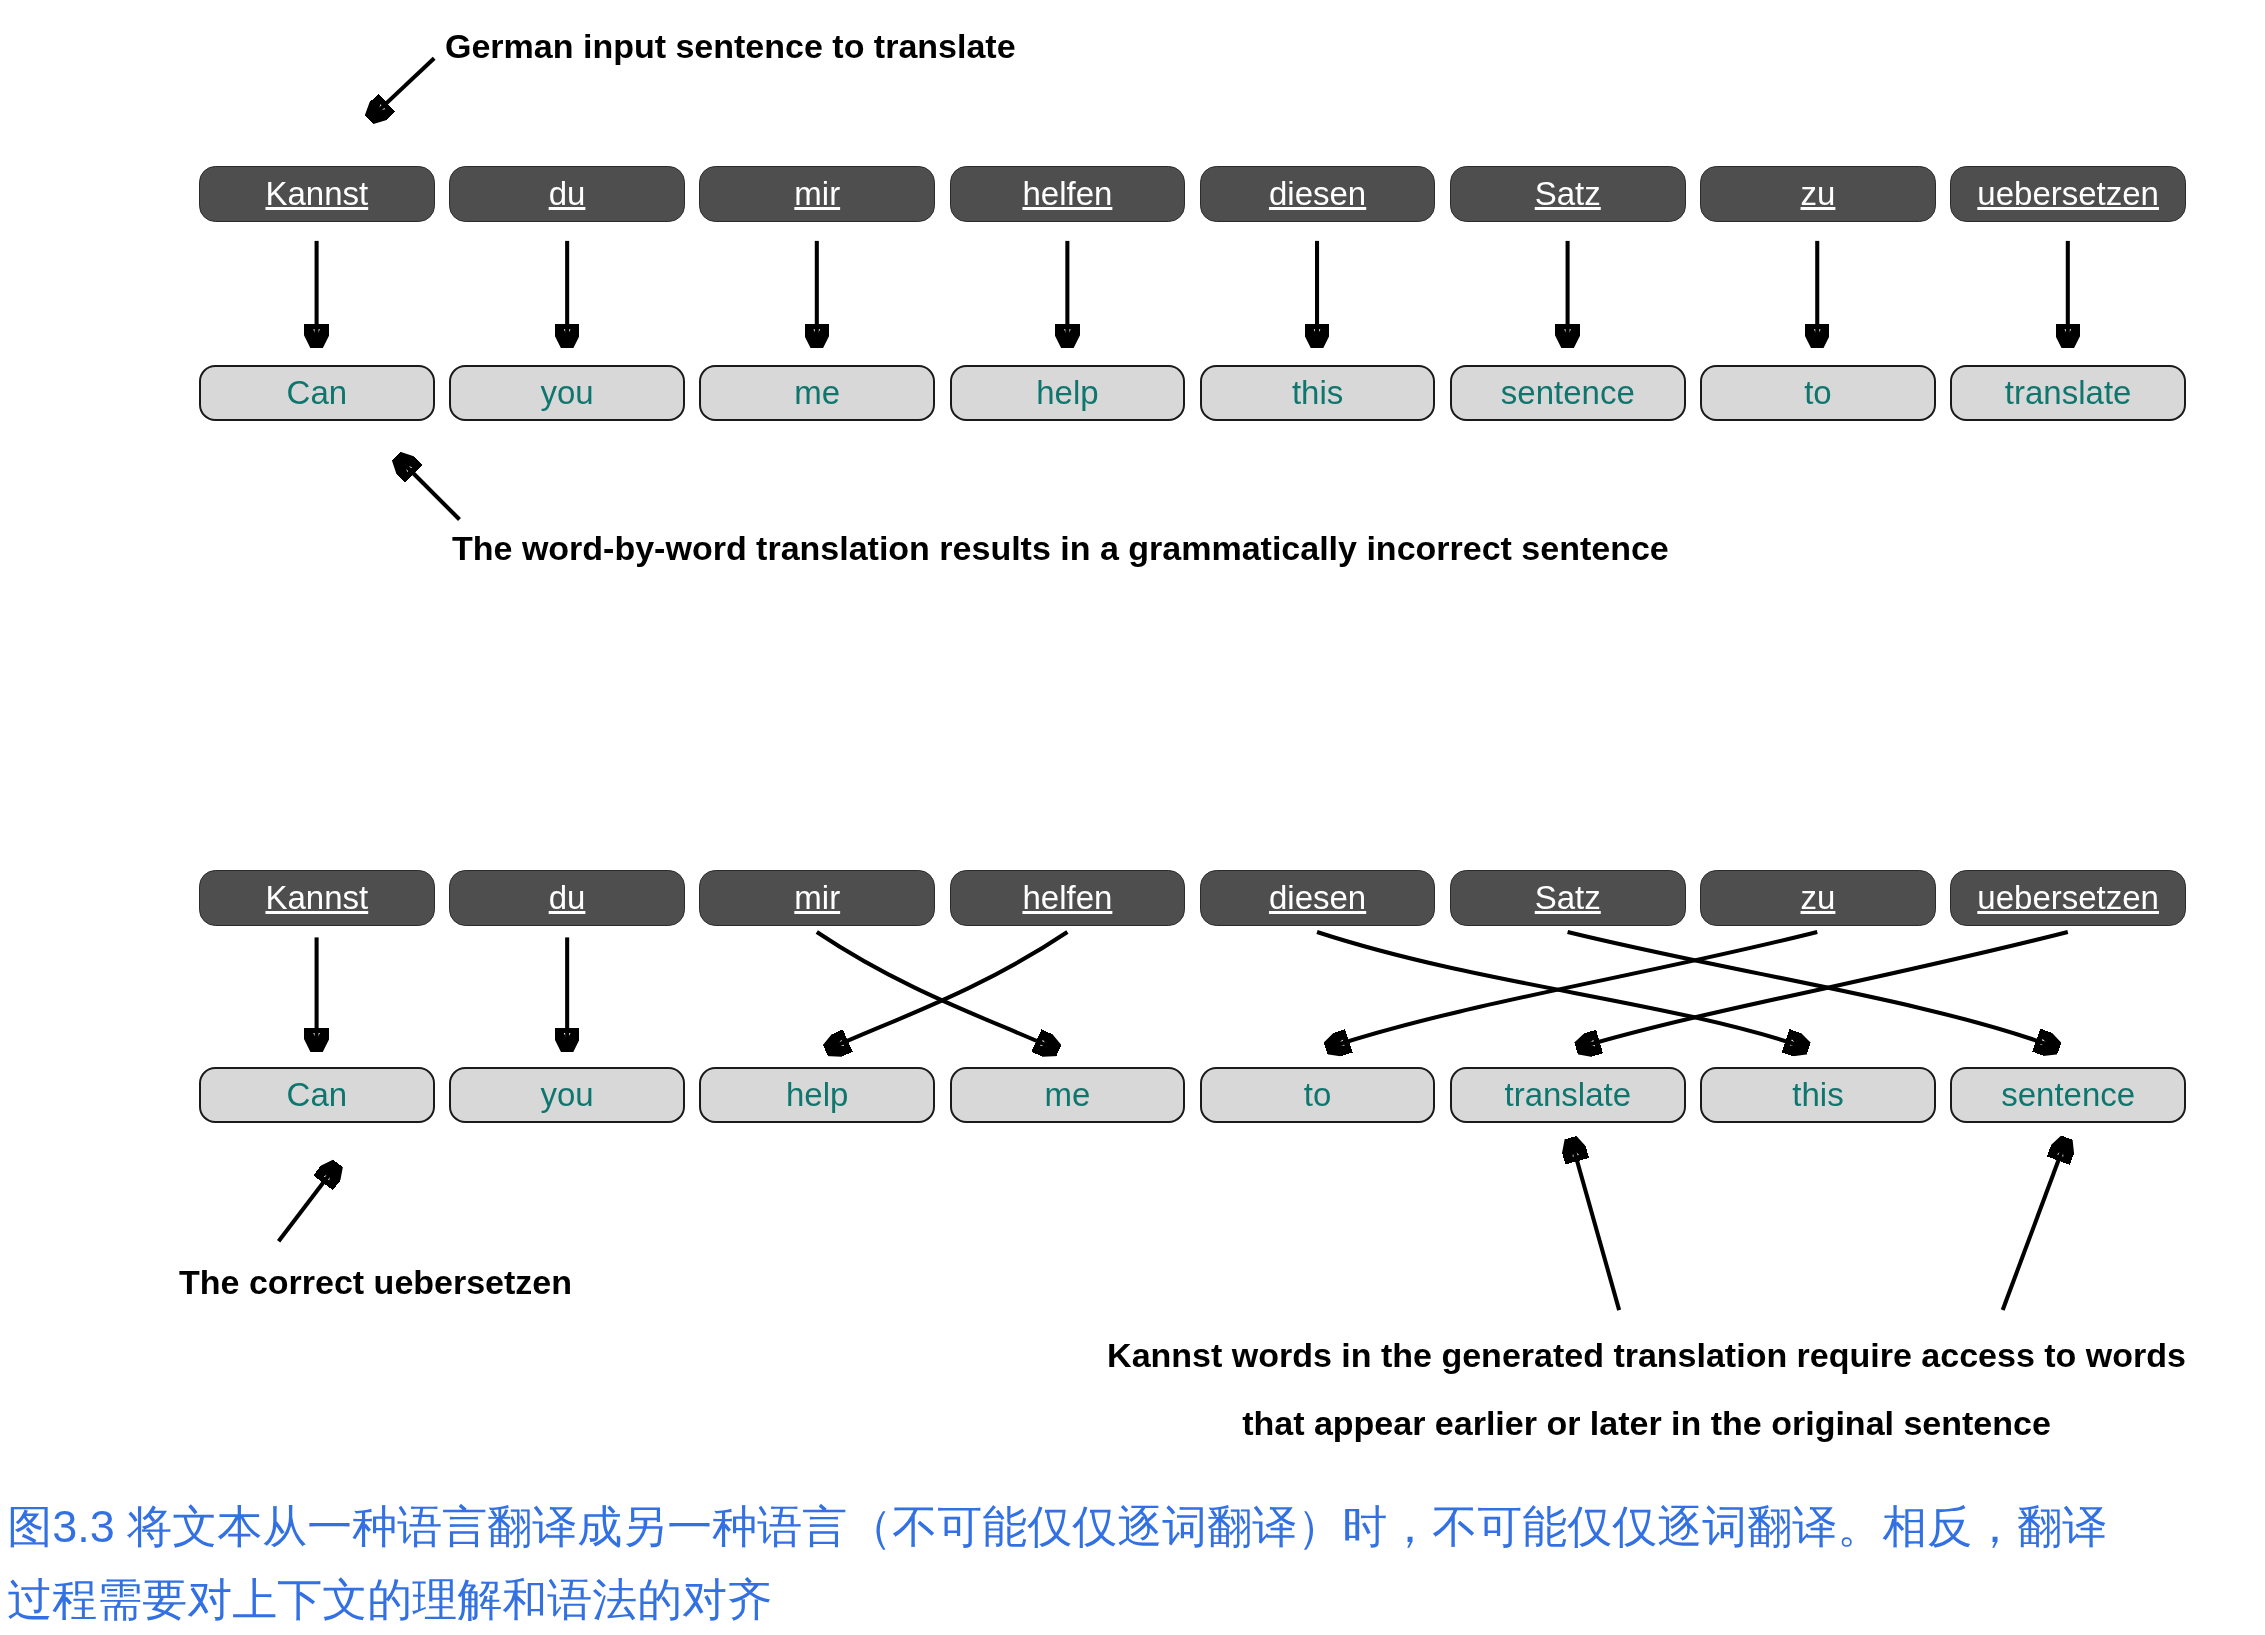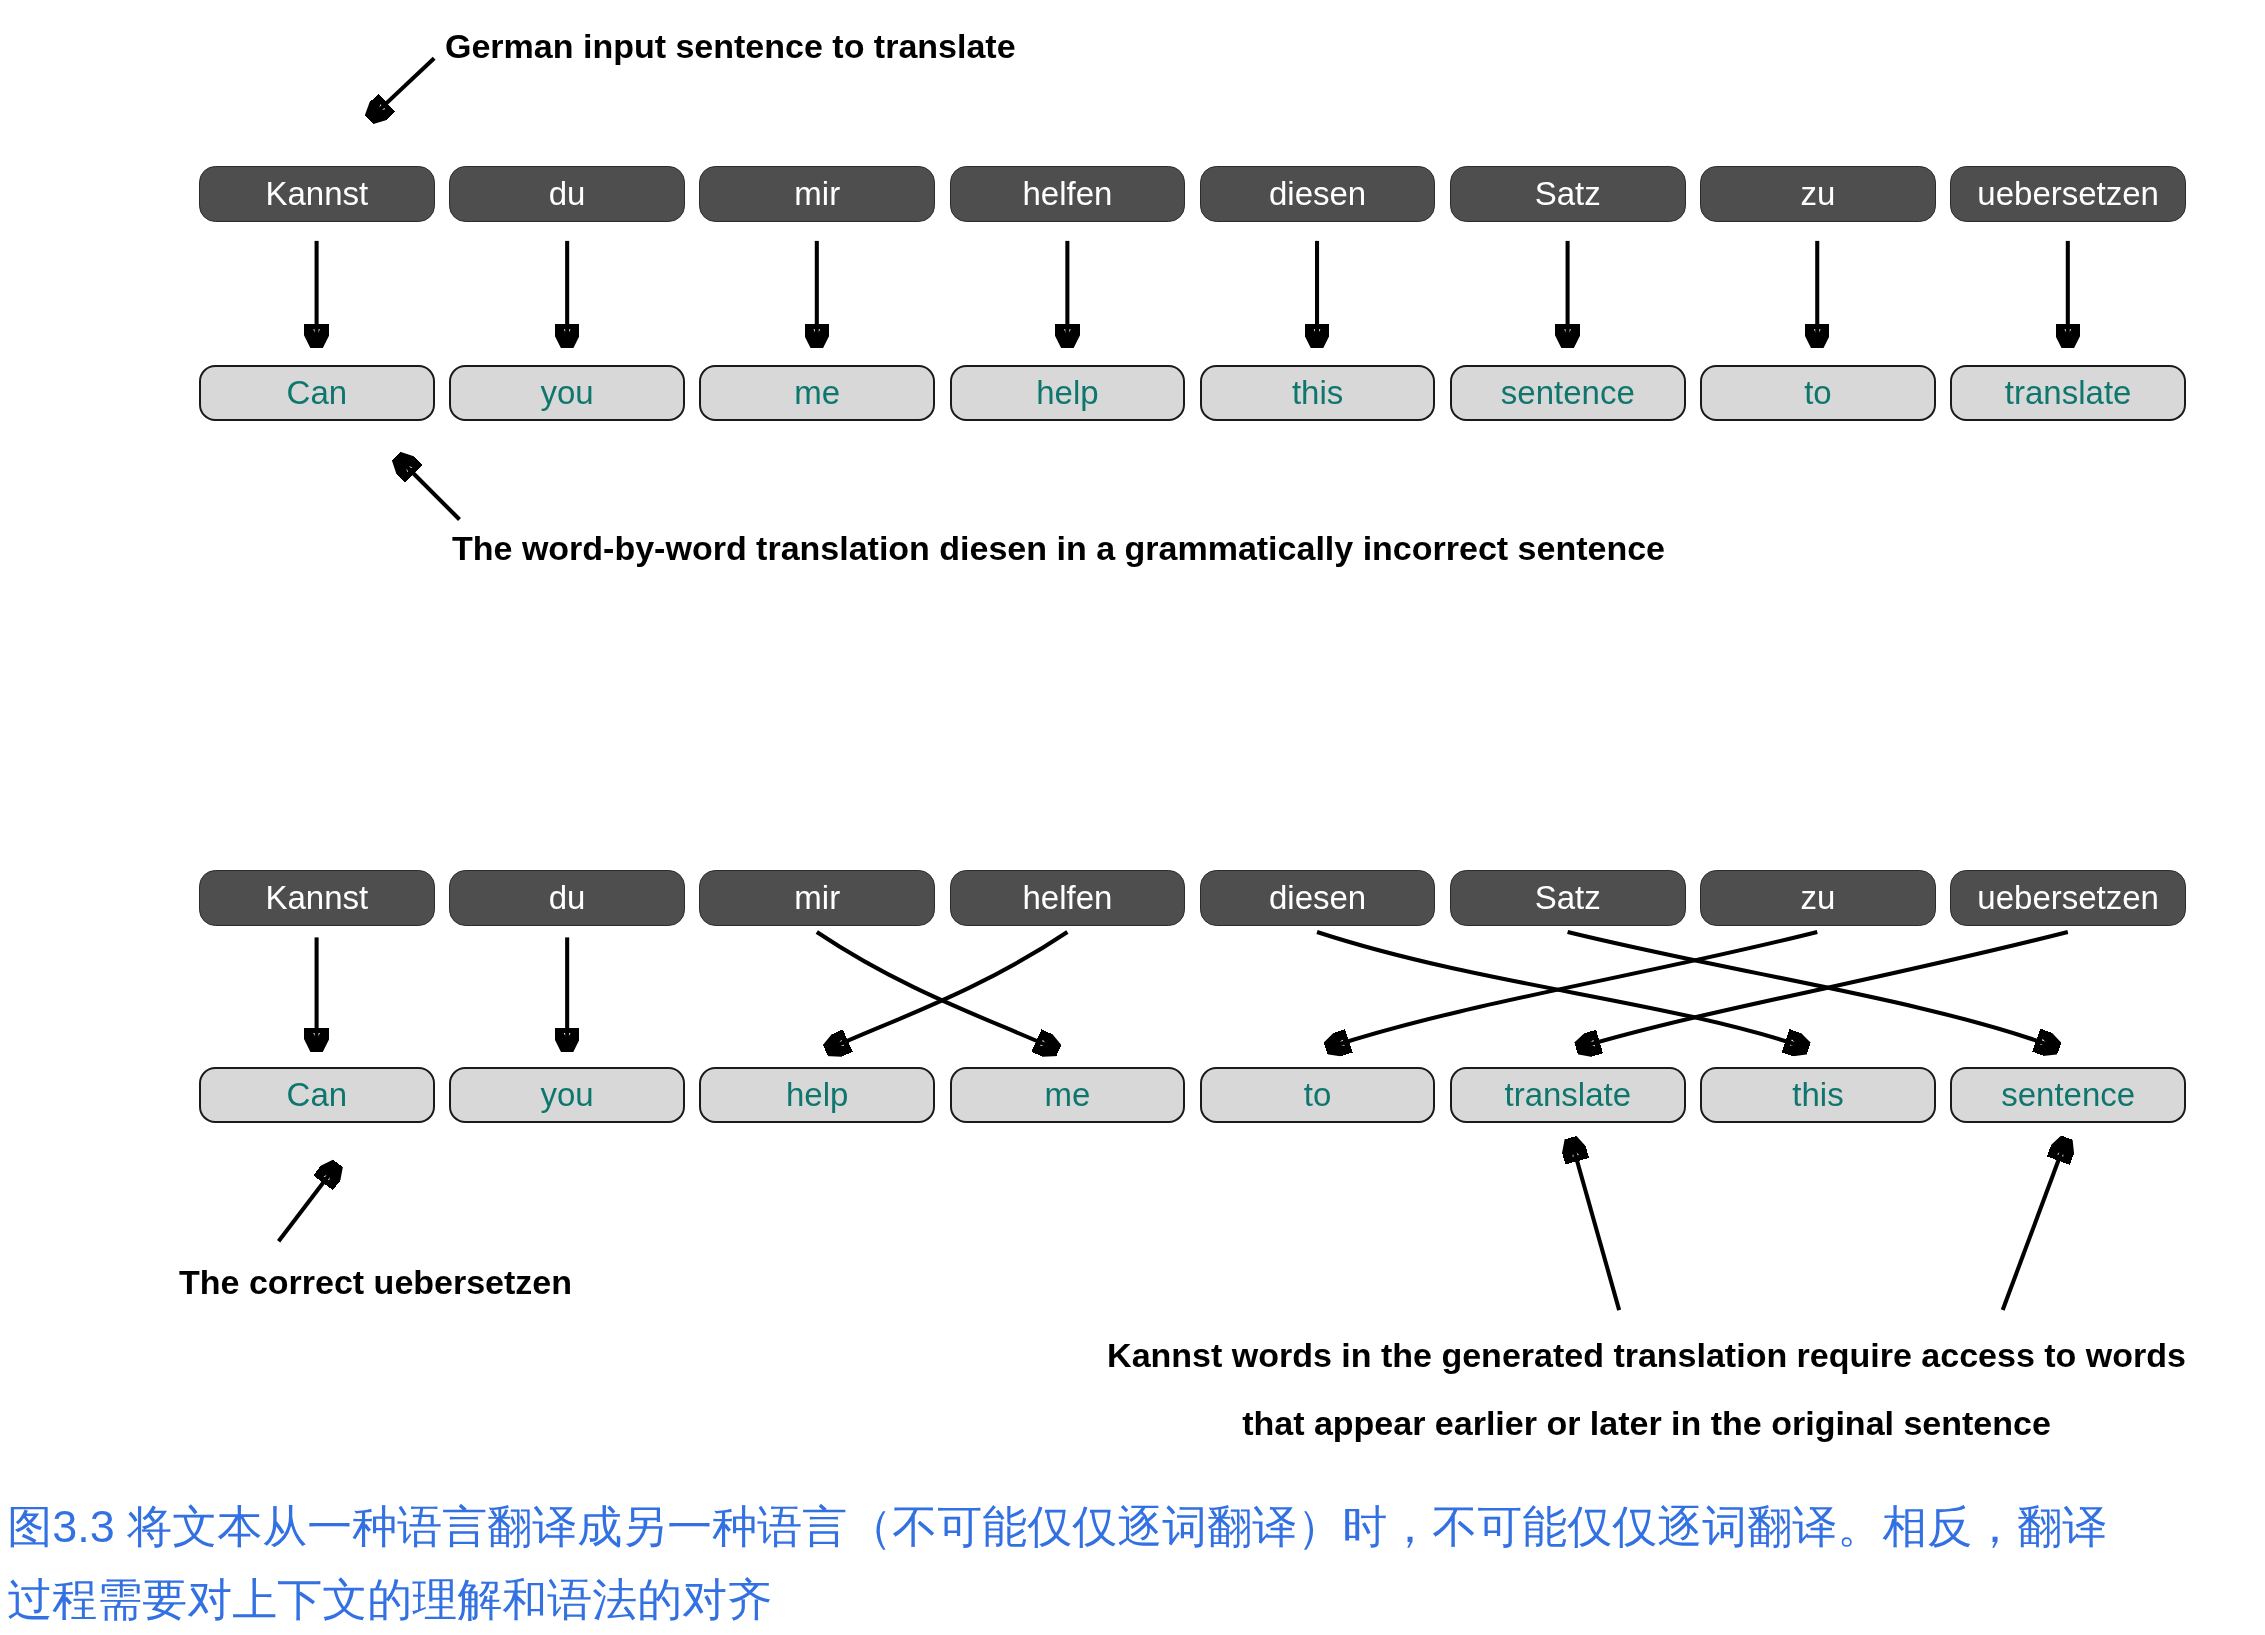--- a/index.html
+++ b/index.html
@@ -10,21 +10,21 @@
     --caption-blue:#3371e3;
   }
   *{box-sizing:border-box;}
   html,body{margin:0;padding:0;background:#ffffff;}
   body{font-family:"Liberation Sans","DejaVu Sans",sans-serif;}
   .canvas{position:relative;width:2265px;height:1636px;background:#ffffff;overflow:hidden;}
 
   .word-row{position:absolute;left:199px;width:1987px;display:flex;gap:14.5px;}
   .word-box{flex:1;height:56px;display:flex;align-items:center;justify-content:center;
             font-size:33px;border-radius:16.3px;white-space:nowrap;}
-  .word-box.dark{background:var(--source-box-bg);color:var(--source-box-text);border:1.8px solid #2b2b2b;}
+  .word-box.dark{background:var(--source-box-bg);color:var(--source-box-text);border:1.8px solid #2b2b2b;text-decoration:underline;}
   .word-box.light{background:var(--target-box-bg);color:#0f766e;border:2.7px solid var(--target-box-border);}
 
   .annotation{position:absolute;font-weight:bold;font-size:34px;color:#000;white-space:nowrap;}
   .annotation.center{white-space:normal;text-align:center;line-height:2;}
 
   svg.overlay{position:absolute;left:0;top:0;width:2265px;height:1636px;pointer-events:none;}
   svg.overlay path{stroke:#000;stroke-width:4.5;fill:none;}
 
   .caption{position:absolute;left:7.2px;top:1491px;width:2254px;color:var(--caption-blue);
            font-size:45px;line-height:1.62;font-weight:400;}
@@ -86,21 +86,21 @@
     <div class="word-box light">Can</div>
     <div class="word-box light">you</div>
     <div class="word-box light">me</div>
     <div class="word-box light">help</div>
     <div class="word-box light">this</div>
     <div class="word-box light">sentence</div>
     <div class="word-box light">to</div>
     <div class="word-box light">translate</div>
   </div>
 
-  <div class="annotation" style="left:452px;top:529px;">The word-by-word translation diesen in a grammatically incorrect sentence</div>
+  <div class="annotation" style="left:452px;top:529px;">The word-by-word translation results in a grammatically incorrect sentence</div>
 
   <div class="word-row" style="top:870px;">
     <div class="word-box dark">Kannst</div>
     <div class="word-box dark">du</div>
     <div class="word-box dark">mir</div>
     <div class="word-box dark">helfen</div>
     <div class="word-box dark">diesen</div>
     <div class="word-box dark">Satz</div>
     <div class="word-box dark">zu</div>
     <div class="word-box dark">uebersetzen</div>

